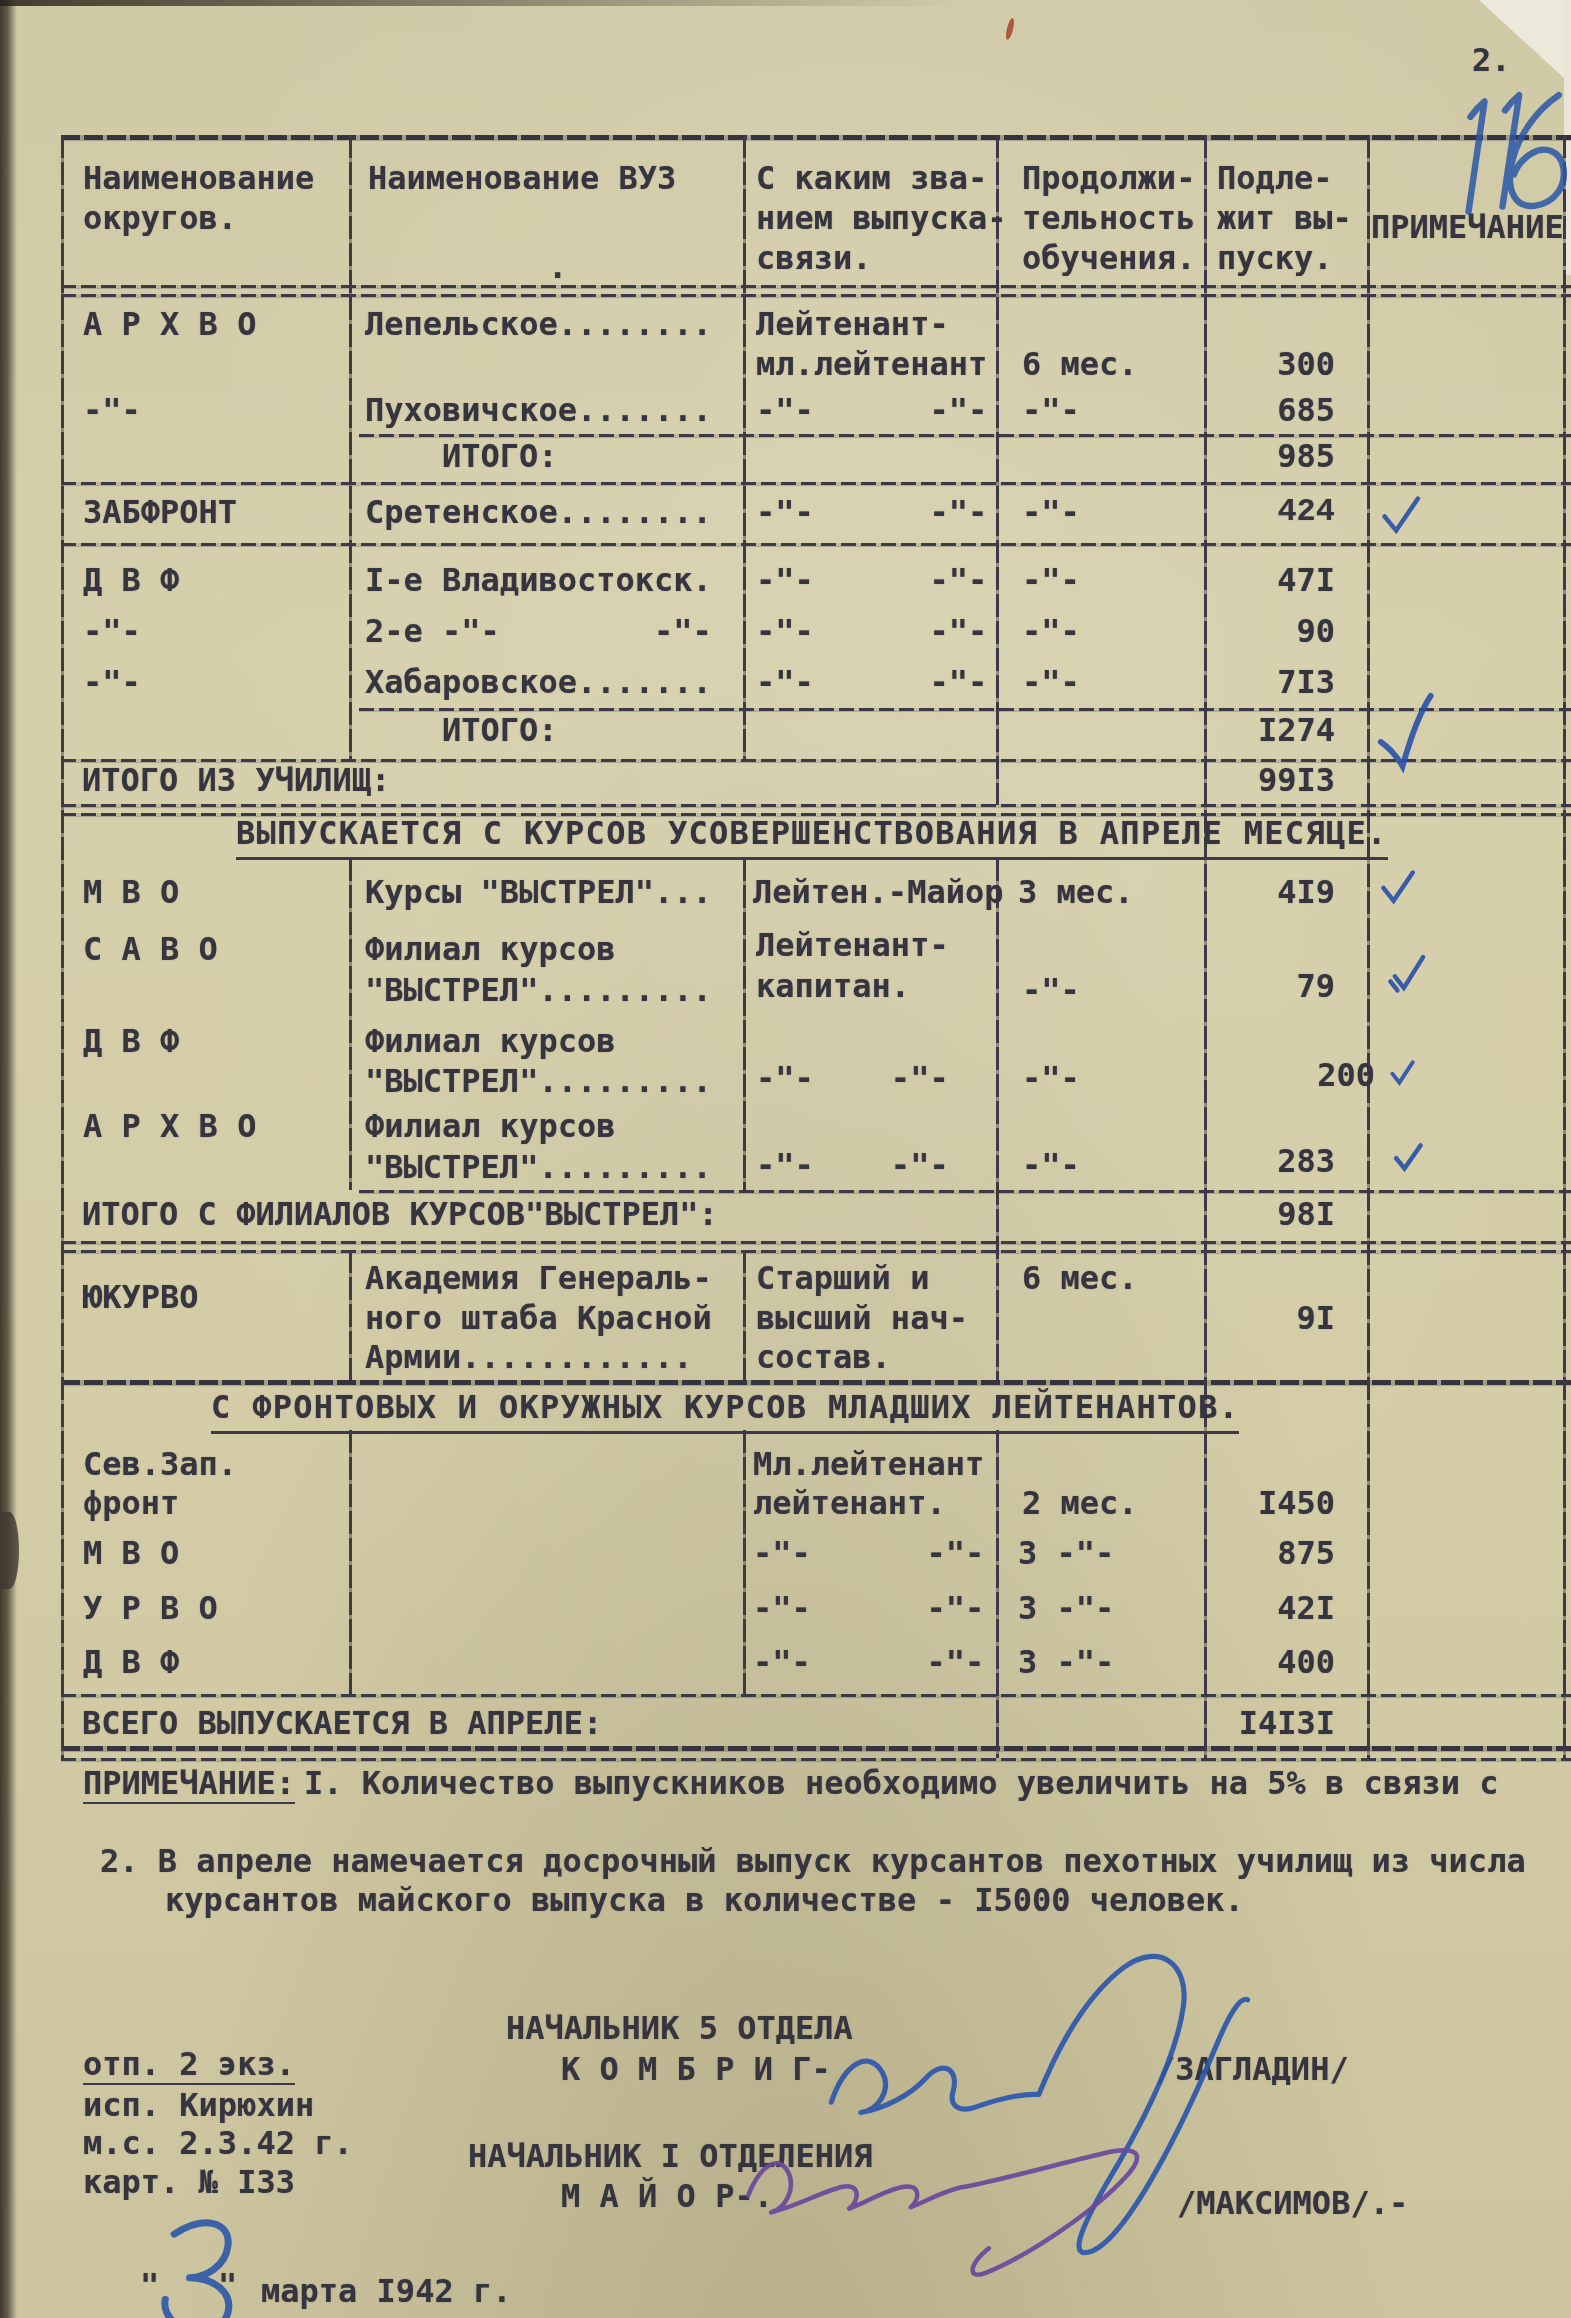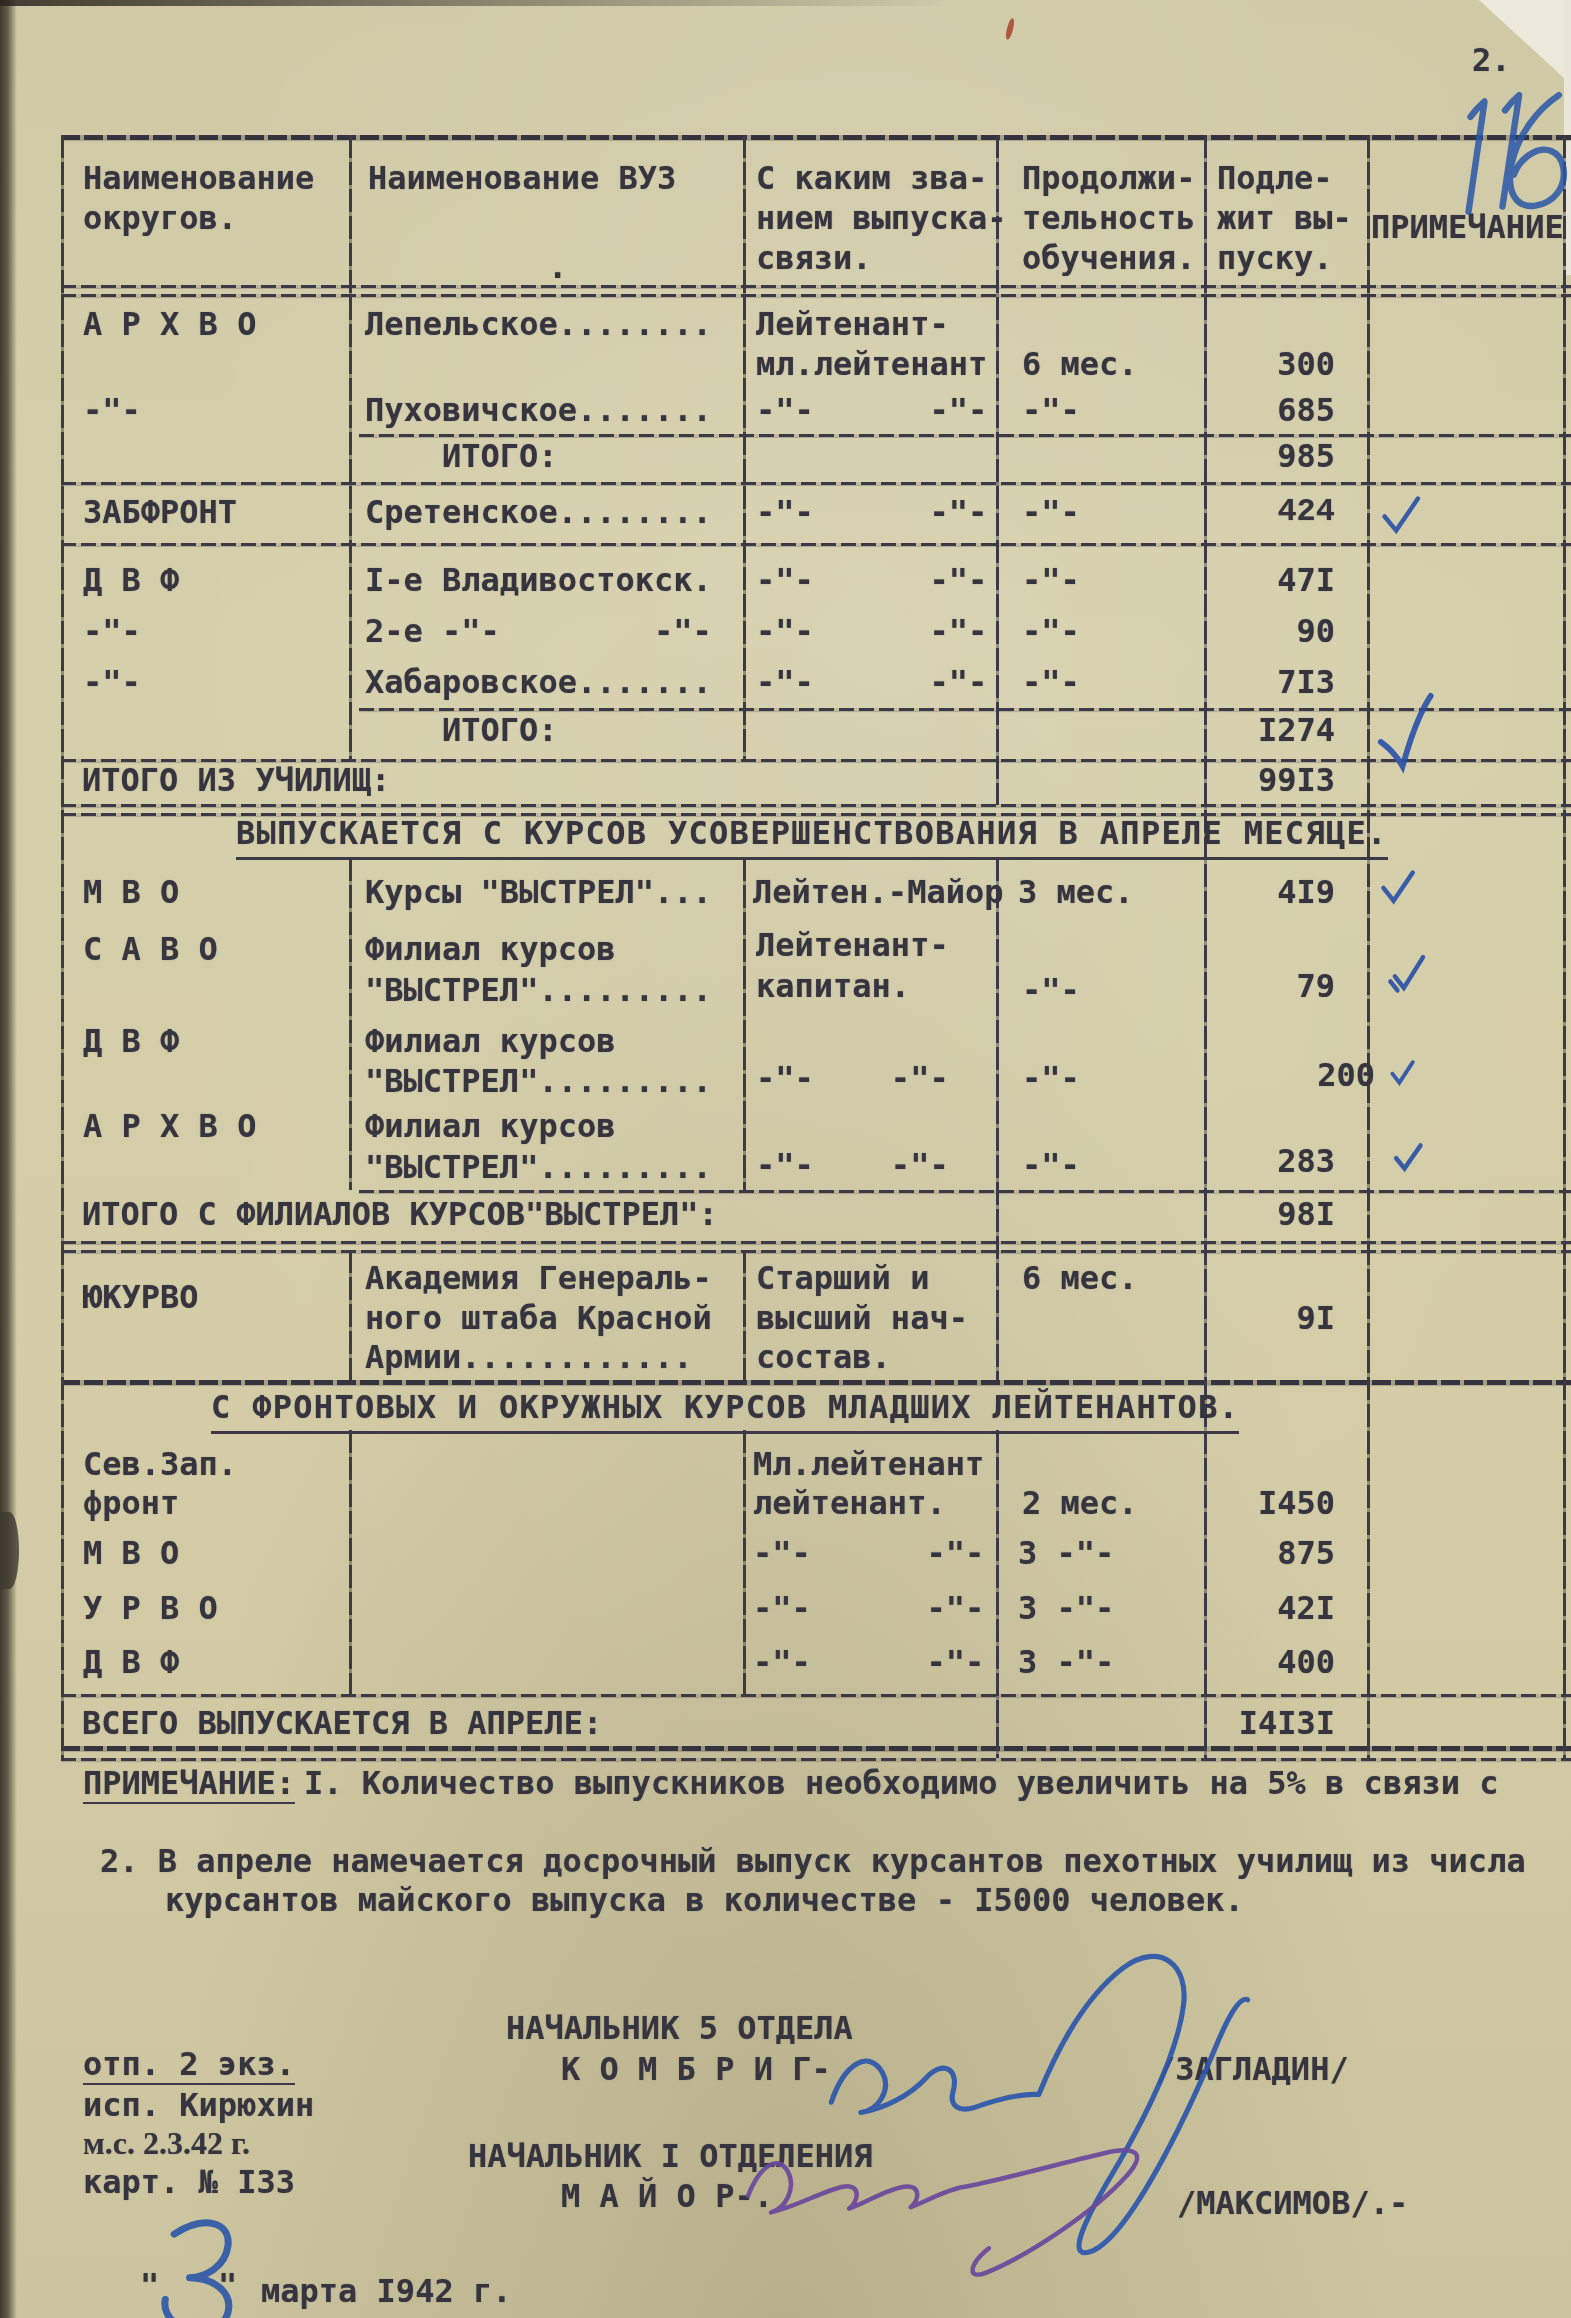--- a/index.html
+++ b/index.html
@@ -194,21 +194,21 @@
       <div class="t num" style="top: 1705px;">I4I3I</div>
     </div>
 
   <div class="t u" style="left:83px;top:1765px;">ПРИМЕЧАНИЕ:</div>
   <div class="t" style="left:304px;top:1765px;">I. Количество выпускников необходимо увеличить на 5% в связи с</div>
   <div class="t" style="left:100px;top:1843px;">2. В апреле намечается досрочный выпуск курсантов пехотных училищ из числа</div>
   <div class="t" style="left:165px;top:1882px;">курсантов майского выпуска в количестве - I5000 человек.</div>
 
   <div class="t u" style="left:83px;top:2046px;">отп. 2 экз.</div>
   <div class="t" style="left:83px;top:2087px;">исп. Кирюхин</div>
-  <div class="t" style="left:83px;top:2125px;font-family:Liberation Serif, serif;">м.с. 2.3.42 г.</div>
+  <div class="t" style="left:83px;top:2125px;">м.с. 2.3.42 г.</div>
   <div class="t" style="left:83px;top:2164px;">карт. № I33</div>
 
   <div class="t" style="left:506px;top:2010px;">НАЧАЛЬНИК 5 ОТДЕЛА</div>
   <div class="t" style="left:561px;top:2051px;">К О М Б Р И Г-</div>
   <div class="t" style="left:1156px;top:2051px;">/ЗАГЛАДИН/</div>
 
   <div class="t" style="left:468px;top:2138px;">НАЧАЛЬНИК I ОТДЕЛЕНИЯ</div>
   <div class="t" style="left:561px;top:2178px;">М А Й О Р-.</div>
   <div class="t" style="left:1177px;top:2185px;">/МАКСИМОВ/.-</div>
 

